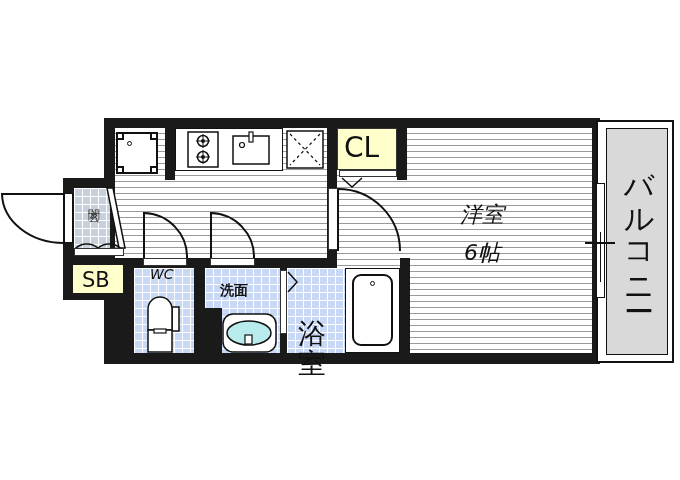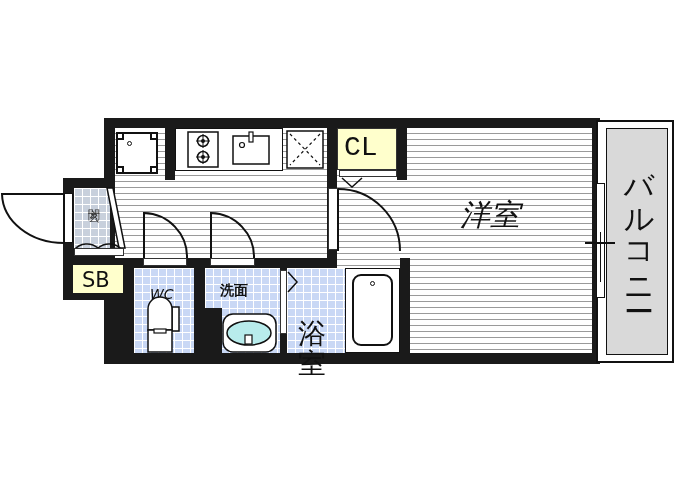--- a/index.html
+++ b/index.html
@@ -16,28 +16,29 @@
 </head>
 <body>
 
 <div class="abs wall" style="left:104px;top:118px;width:496px;height:246px;"></div>
 <div class="abs wall" style="left:63px;top:178px;width:60px;height:122px;"></div>
 
 <div class="abs lines" style="left:115px;top:128px;width:212px;height:130px;"></div>
 
 <div class="abs lines" style="left:337px;top:128px;width:255px;height:225px;"></div>
 
-<div class="label" style="left:460px;top:200px;font-size:30px;font-style:italic;line-height:30px;text-align:center;">
+<div class="label" style="left:460px;top:200px;font-size:22px;font-style:italic;line-height:30px;text-align:center;">
   <div>洋室</div>
+  <div style="margin-top:8px;">6帖</div>
 </div>
 
 <div class="abs yellow" style="left:337px;top:128px;width:60px;height:42px;border:1px solid #333;"></div>
 <div class="abs wall" style="left:397px;top:128px;width:10px;height:52px;"></div>
 <div class="abs" style="left:339px;top:170px;width:58px;height:7px;background:#fff;border:1px solid #333;"></div>
-<div class="label" style="left:344px;top:132px;font-size:28px;line-height:32px;font-family:Liberation Mono, monospace;">CL</div>
+<div class="label" style="left:344px;top:132px;font-size:28px;line-height:32px;">CL</div>
 <svg style="left:340px;top:177px;" width="24" height="12">
     <polyline points="2,1 12,10 22,1" fill="none" stroke="#111" stroke-width="1.5"></polyline>
   </svg>
 
 <div class="abs wall" style="left:327px;top:128px;width:10px;height:130px;"></div>
 <div class="abs" style="left:328px;top:188px;width:10px;height:62px;background:#fff;border:1px solid #333;"></div>
 <svg style="left:337px;top:188px;" width="70" height="64">
   <path d="M1,1 A62,62 0 0 1 63,63" fill="none" stroke="#111" stroke-width="2"></path>
   <line x1="1" y1="1" x2="1" y2="63" stroke="#111" stroke-width="2"></line>
 </svg>
@@ -85,21 +86,21 @@
 <svg style="left:73px;top:232px;" width="50" height="20">
   <path d="M1,18 A17,17 0 0 1 25,16" fill="none" stroke="#111" stroke-width="1.5"></path>
   <path d="M25,16 A17,17 0 0 1 49,18" fill="none" stroke="#111" stroke-width="1.5"></path>
 </svg>
 <div class="abs" style="left:74px;top:248px;width:50px;height:8px;background:#fff;border:1px solid #333;"></div>
 
 <div class="abs yellow" style="left:73px;top:265px;width:50px;height:28px;"></div>
 <div class="label" style="left:82px;top:268px;font-size:21px;">SB</div>
 
 <div class="abs tile" style="left:134px;top:268px;width:60px;height:85px;"></div>
-<div class="label" style="left:150px;top:286px;font-size:14px;font-style:italic;">WC</div>
+<div class="label" style="left:150px;top:266px;font-size:14px;font-style:italic;">WC</div>
 <svg style="left:146px;top:295px;" width="36" height="58">
   <rect x="26" y="12" width="7" height="24" fill="#fff" stroke="#111" stroke-width="1.5"></rect>
   <path d="M2,35 L2,14 A12,12 0 0 1 26,14 L26,35 Z" fill="#fff" stroke="#111" stroke-width="1.5"></path>
   <rect x="2" y="35" width="24" height="22" fill="#fff" stroke="#111" stroke-width="1.5"></rect>
   <rect x="8" y="34" width="12" height="4" fill="#fff" stroke="#111" stroke-width="1.2"></rect>
 </svg>
 <div class="abs" style="left:143px;top:258px;width:44px;height:8px;background:#fff;border:1px solid #333;"></div>
 <svg style="left:143px;top:212px;" width="46" height="48">
   <path d="M1,46 L1,1 A44,44 0 0 1 44,46" fill="none" stroke="#111" stroke-width="2"></path>
 </svg>

